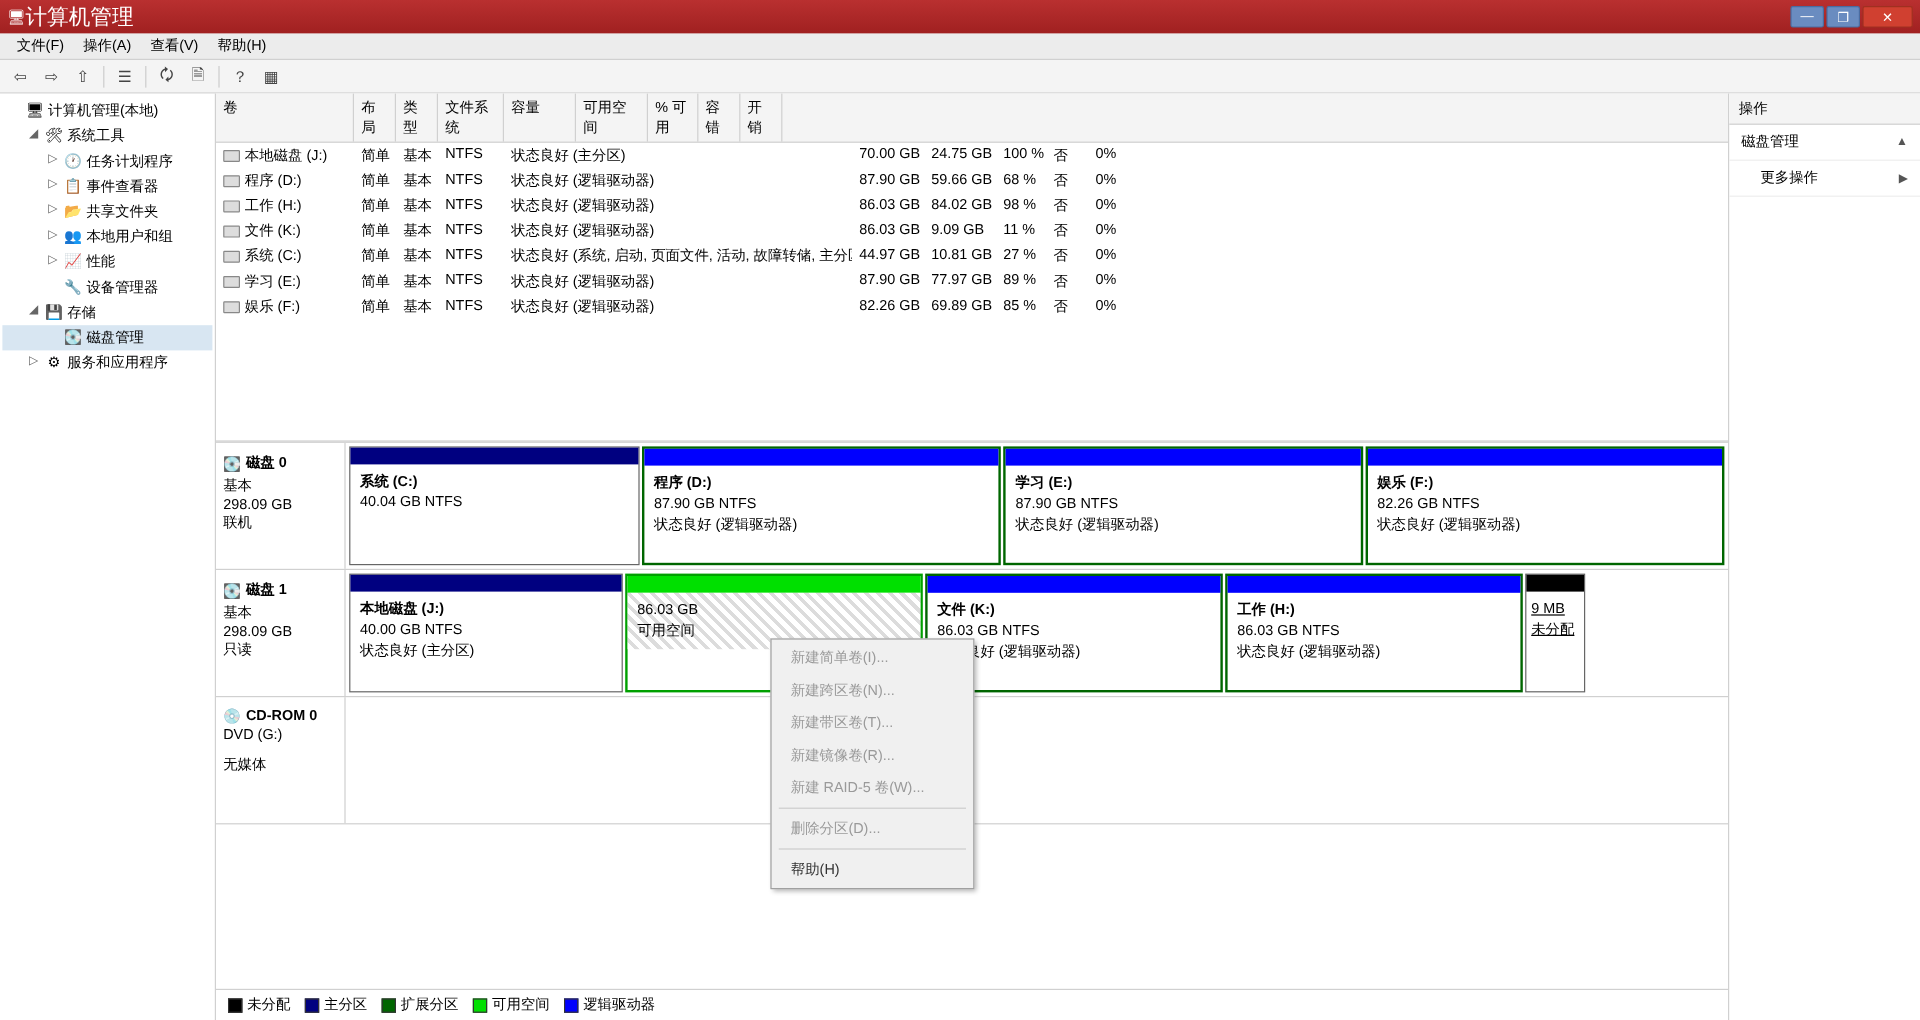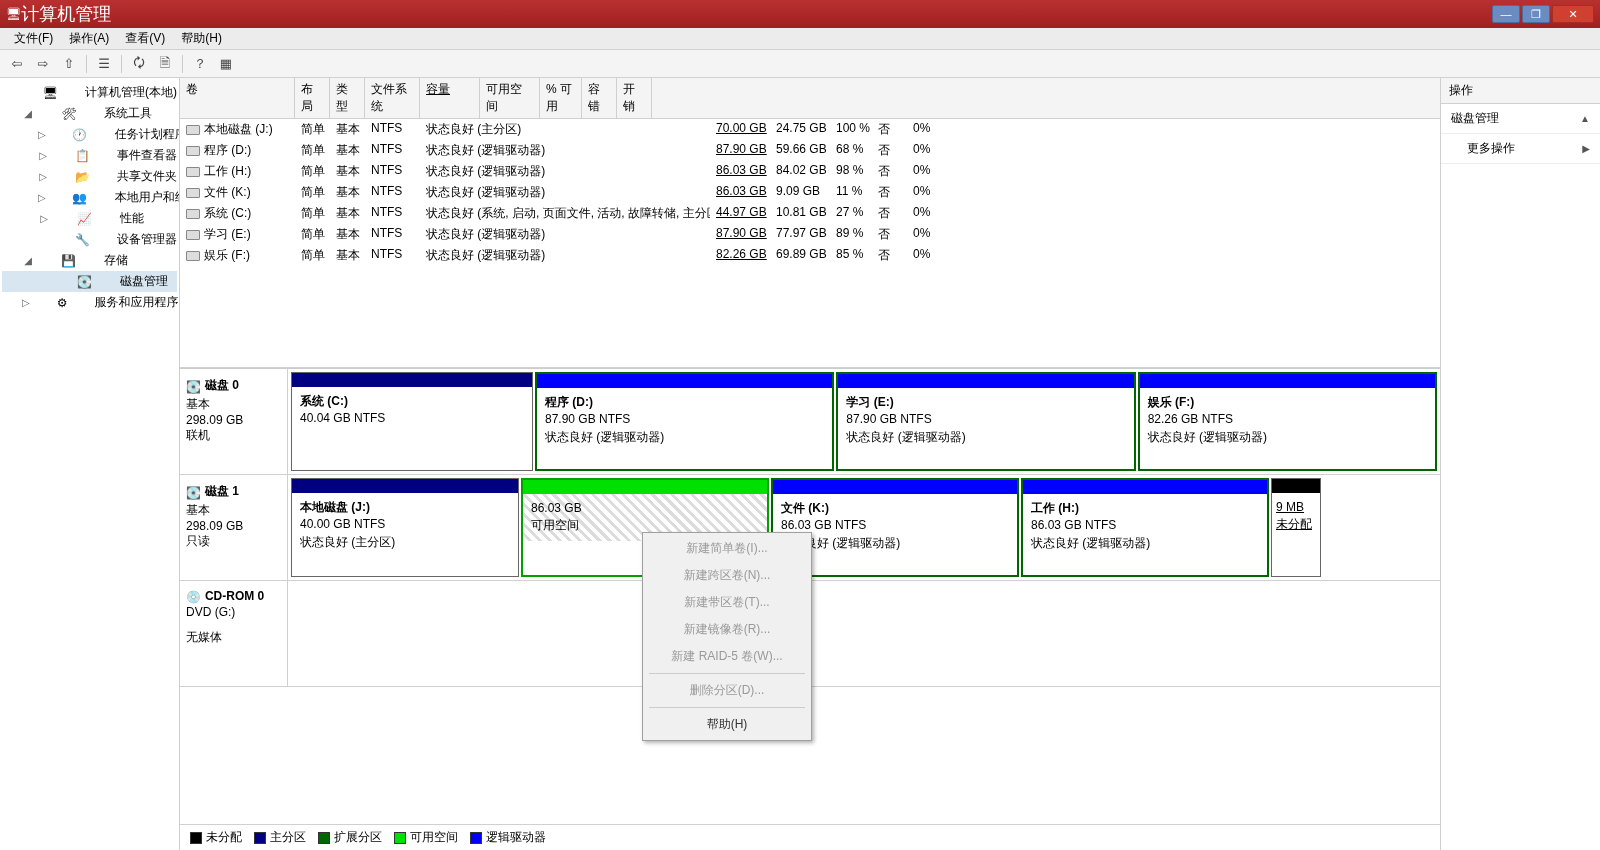--- a/index.html
+++ b/index.html
@@ -14,41 +14,41 @@
 .menubar { height: 22px; background: #ececec; border-bottom: 1px solid #d0d0d0; display: flex; align-items: center; padding: 0 6px; }
 .menubar .menu-item { padding: 2px 8px; }
 
 .toolbar { height: 28px; background: #f4f4f4; border-bottom: 1px solid #d0d0d0; display: flex; align-items: center; padding: 0 6px; gap: 4px; }
 .tool-btn { width: 22px; height: 22px; border: 1px solid transparent; display: flex; align-items: center; justify-content: center; font-size: 13px; color: #444; }
 .tool-sep { width: 1px; height: 18px; background: #ccc; margin: 0 2px; }
 
 .main { display: flex; height: calc(850px - 28px - 22px - 28px); }
 
 .sidebar { width: 180px; background: #fff; border-right: 1px solid #d0d0d0; padding: 4px 2px; overflow: auto; }
-.tree-item { display: flex; align-items: center; padding: 2px 0 2px 4px; white-space: nowrap; gap: 24px; }
+.tree-item { display: flex; align-items: flex-start; padding: 2px 0 2px 4px; white-space: nowrap; }
 .tree-item.lvl1 { padding-left: 4px; }
 .tree-item.lvl2 { padding-left: 20px; }
 .tree-item.lvl3 { padding-left: 36px; }
 .tree-exp { width: 12px; text-align: center; color: #666; font-size: 10px; }
 .tree-icon { width: 16px; height: 16px; margin: 0 3px; display: inline-flex; align-items: center; justify-content: center; font-size: 12px; }
 .tree-item.selected { background: #d8e6f2; }
 
 .center { flex: 1; display: flex; flex-direction: column; background: #fff; }
 
 .vol-table { border-bottom: 1px solid #d0d0d0; display: flex; flex-direction: column; height: 290px; }
 .vol-header { display: flex; background: #f4f4f4; border-bottom: 1px solid #d0d0d0; }
 .vol-header .col { border-right: 1px solid #d0d0d0; padding: 3px 6px; font-weight: normal; }
 .vol-row { display: flex; padding: 1px 0; }
 .vol-row .col { padding: 1px 6px; white-space: nowrap; overflow: hidden; }
 .col-vol { width: 115px; }
 .col-lay { width: 35px; }
 .col-typ { width: 35px; }
 .col-fs  { width: 55px; }
 .col-st  { width: 290px; }
-.col-cap { width: 60px; text-align: left; text-decoration: underline; }
+.col-cap { width: 60px; text-align: left; }
 .col-free{ width: 60px; text-align: left; }
 .col-pct { width: 42px; }
 .col-ft  { width: 35px; }
 .col-oh  { width: 35px; }
 .drive-icon { display:inline-block; width:14px; height:10px; background:#ddd; border:1px solid #888; border-radius:1px; margin-right:4px; vertical-align:middle;}
 
 .disk-area { flex:1; overflow:auto; border-top:1px solid #ccc; }
 .disk-row { display:flex; border-bottom:1px solid #d0d0d0; min-height:106px; }
 .disk-info { width:108px; padding:8px 6px; border-right:1px solid #d0d0d0; }
 .disk-info .dname { font-weight:bold; margin-bottom:2px; }
@@ -68,21 +68,21 @@
 
 .legend { height:26px; border-top:1px solid #d0d0d0; display:flex; align-items:center; gap:12px; padding:0 10px; background:#fff;}
 .legend .swatch { width:12px; height:12px; display:inline-block; margin-right:4px; vertical-align:middle; border:1px solid #333;}
 
 .actions-pane { width:160px; background:#fff; border-left:1px solid #d0d0d0; }
 .actions-pane .ap-title { background:#f4f4f4; border-bottom:1px solid #d0d0d0; padding:4px 8px; font-weight:normal;}
 .actions-pane .ap-section { padding:6px 10px; border-bottom:1px solid #eee; display:flex; justify-content:space-between; align-items:center;}
 .actions-pane .arrow { color:#555; font-size:10px;}
 
 .ctx-menu { position:absolute; left:642px; top:532px; width:170px; background:#f0f0f0; border:1px solid #a0a0a0; box-shadow:2px 2px 4px rgba(0,0,0,0.3); padding:2px; z-index:100;}
-.ctx-item { padding:5px 14px; color:#333;text-align:center;}
+.ctx-item { padding:5px 14px; color:#333;}
 .ctx-item.disabled { color:#9a9a9a; }
 .ctx-sep { height:1px; background:#ccc; margin:3px 4px;}
 
 .icon-computer::before{content:"🖥";}
 .icon-clock::before{content:"🕐";}
 .icon-log::before{content:"📋";}
 .icon-share::before{content:"📂";}
 .icon-users::before{content:"👥";}
 .icon-perf::before{content:"📈";}
 .icon-device::before{content:"🔧";}

